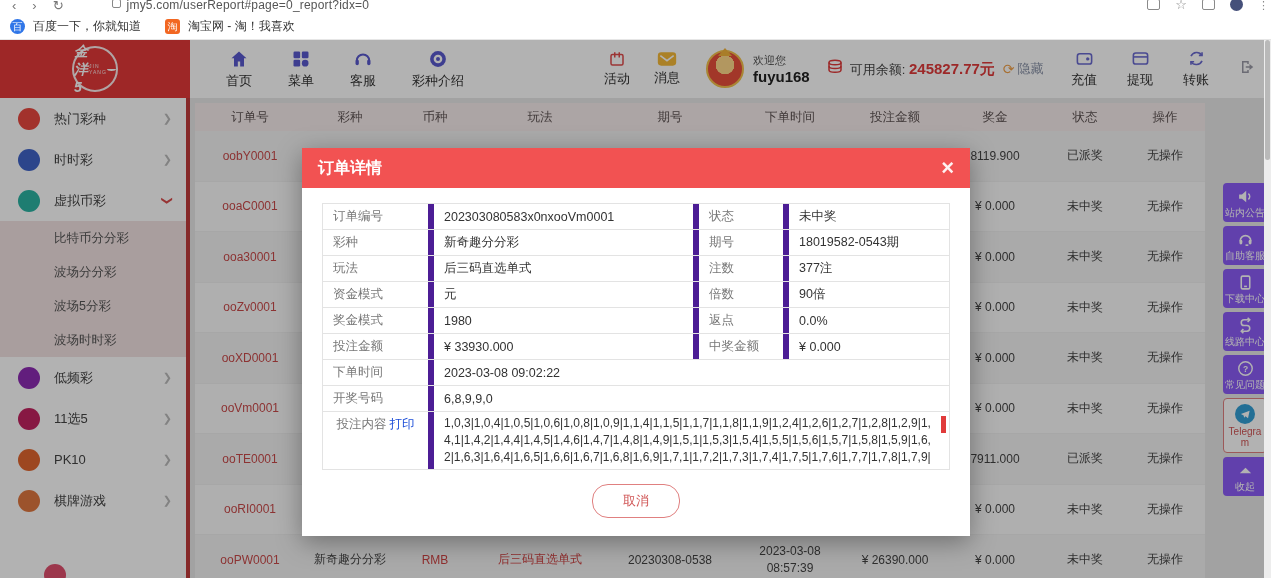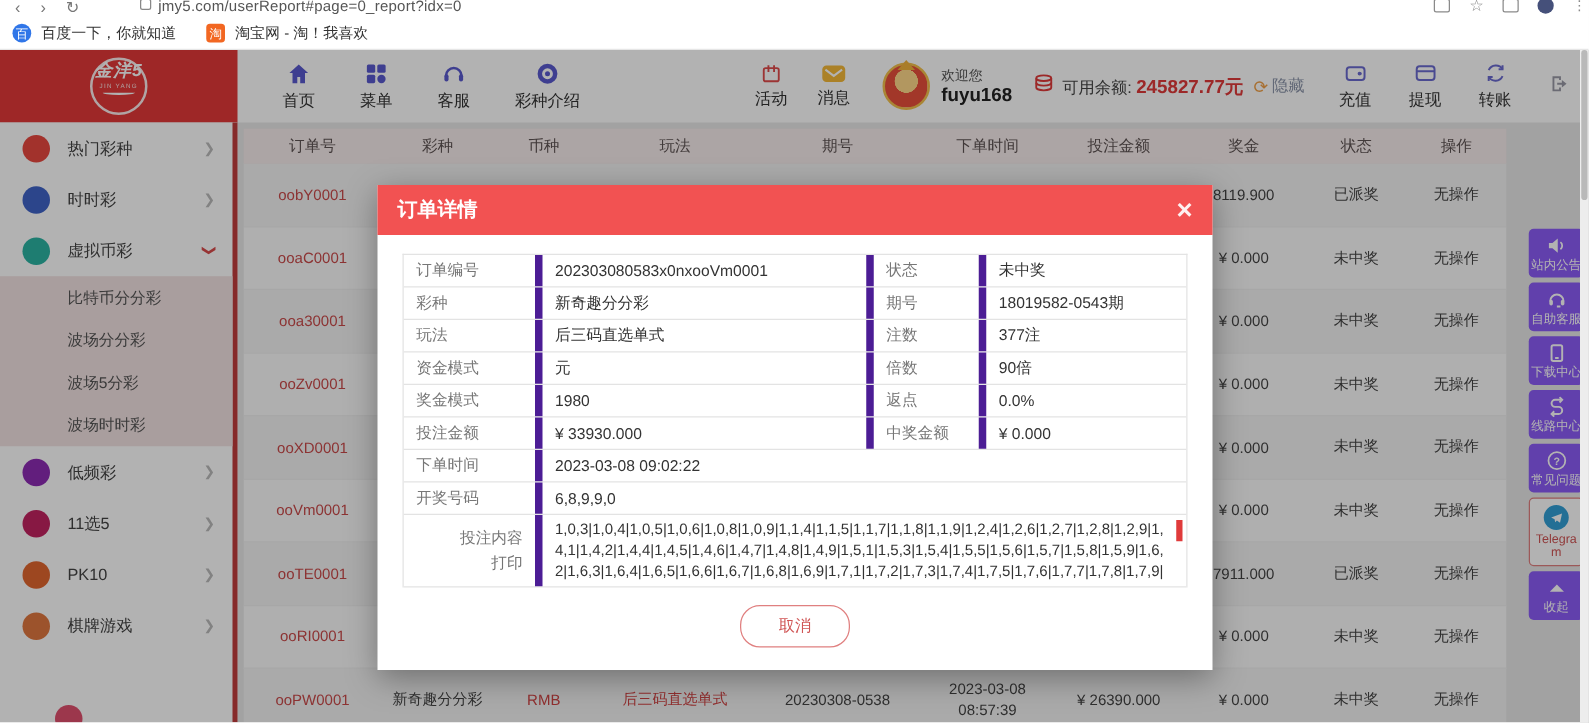--- a/index.html
+++ b/index.html
@@ -21,21 +21,21 @@
   .fav.baidu { background:#3076e8; border-radius:50%; }
   .fav.taobao { background:#f26722; margin-left:16px; }
   .bm-label { font-size:12px; color:#333; }
 
   
   .page { position:absolute; left:0; top:40px; width:1271px; height:538px; background:#e9e9e9; overflow:hidden; }
 
   
   .topbar { position:absolute; left:0; top:0; width:100%; height:58px; background:#fff; display:flex; align-items:center; }
   .logo { width:190px; height:58px; background:#e23939; display:flex; align-items:center; justify-content:center; flex:0 0 auto; }
-  .logo-ring { width:46px; height:46px; border:2px solid rgba(255,255,255,.9); border-radius:50%; display:flex; flex-direction:column; align-items:center; justify-content:flex-start; color:#fff; position:relative; }
+  .logo-ring { width:46px; height:46px; border:2px solid rgba(255,255,255,.9); border-radius:50%; display:flex; align-items:center; justify-content:flex-end; color:#fff; position:relative; }
   .logo-txt { font-size:14px; font-weight:bold; font-style:italic; letter-spacing:1px; }
   .logo-sub { font-size:5px; letter-spacing:1px; opacity:.85; }
   .logo-wave { width:26px; height:4px; border-bottom:2px solid #fff; border-radius:50%; }
   .mainnav { display:flex; gap:36px; margin-left:36px; align-items:center; }
   .nav-item { display:flex; flex-direction:column; align-items:center; gap:3px; cursor:pointer; }
   .nav-item svg { width:20px; height:20px; color:#5a5ace; }
   .nav-label { font-size:13px; color:#333; white-space:nowrap; }
   .hdr-mid { display:flex; align-items:center; margin-left:140px; }
   .mini-col { display:flex; flex-direction:column; align-items:center; gap:2px; }
   .mini-col .nav-label { font-size:13px; }
@@ -99,22 +99,22 @@
   .modal-title { color:#fff; font-size:16px; font-weight:bold; }
   .modal-close { margin-left:auto; color:rgba(255,255,255,.92); font-size:22px; font-weight:bold; cursor:pointer; line-height:20px; }
   .modal-bd { padding:15px 20px 18px; }
   .dtable { border:1px solid #e3e3e3; border-bottom:none; }
   .drow { display:grid; grid-template-columns:105px 265px 90px 1fr; border-bottom:1px solid #e3e3e3; min-height:26px; align-items:center; }
   .drow.full { grid-template-columns:105px 1fr; }
   .dcell { font-size:12.5px; padding:4px 10px; color:#333; }
   .dcell.lab { color:#777; }
   .drow > .dcell + .dcell { border-left:6px solid #4c1d95; height:100%; display:flex; align-items:center; }
   .drow.betrow { align-items:stretch; }
-  .bet-lab { display:flex; flex-direction:column; justify-content:center; gap:3px;text-align:right; }
-  .print-link { color:#737373; font-size:12.5px; cursor:pointer; }
+  .bet-lab { display:flex; justify-content:center; gap:3px; }
+  .print-link { color:#1d4ed8; font-size:12.5px; cursor:pointer; }
   .bet-val { position:relative; font-size:12px; line-height:17px; color:#333; max-height:57px; overflow:hidden; padding-right:14px !important; align-items:flex-start !important; padding-top:3px !important; word-break:break-all; }
   .bet-scroll { position:absolute; right:3px; top:4px; width:5px; height:17px; background:#e03b3b; }
   .modal-ft { display:flex; justify-content:center; margin-top:14px; }
   .cancel-btn { background:#fff; border:1px solid #e08080; color:#d05555; font-size:13px; padding:7px 30px; border-radius:16px; cursor:pointer; }
 
   
   .scrollbar { position:absolute; right:0; top:40px; width:7px; height:538px; background:#ededed; z-index:60; }
   .scroll-thumb { position:absolute; top:0; left:1px; width:5px; height:120px; background:#b9b9b9; border-radius:3px; }
 </style>
 </head>

